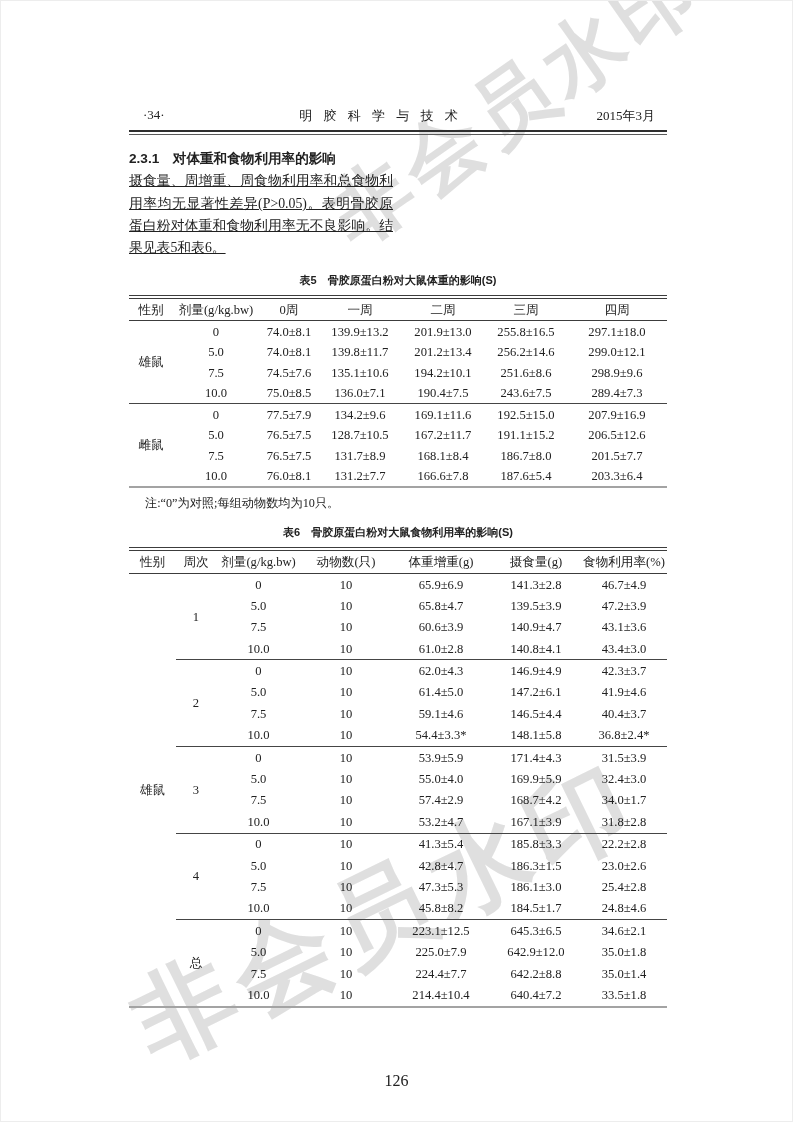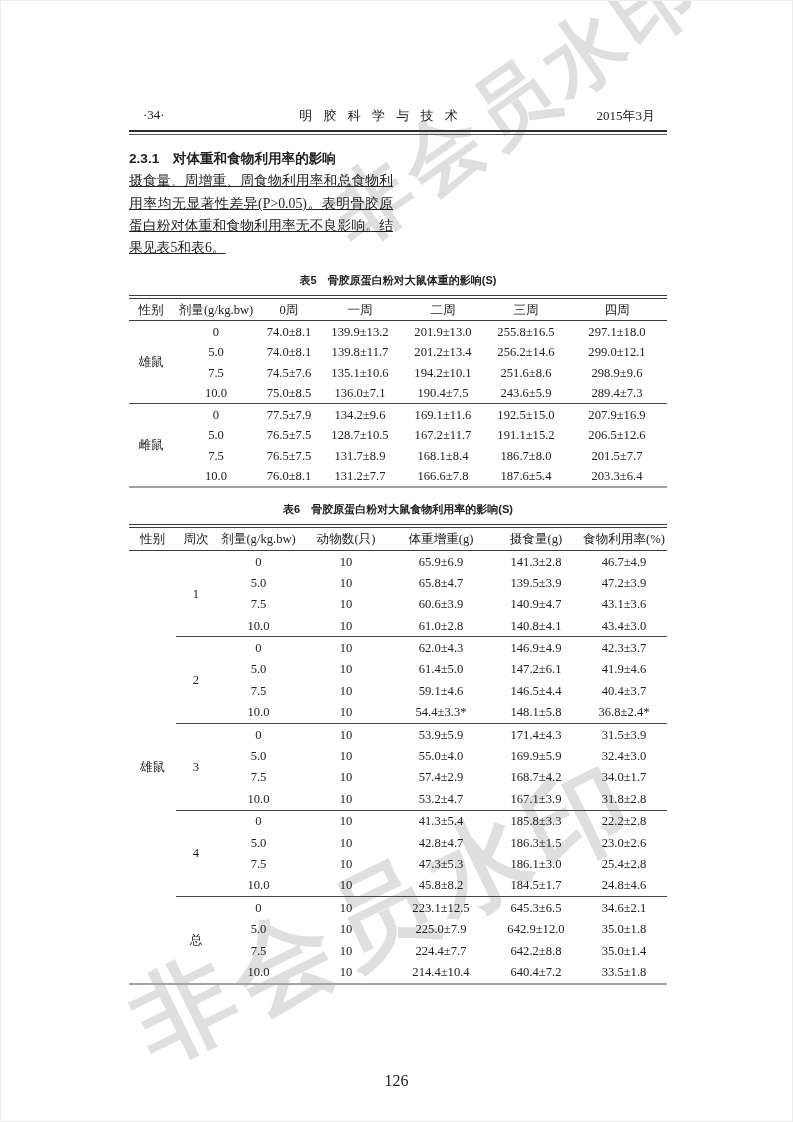--- a/index.html
+++ b/index.html
@@ -111,21 +111,21 @@
             <td>135.1±10.6</td>
             <td>194.2±10.1</td>
             <td>251.6±8.6</td>
             <td>298.9±9.6</td>
           </tr>
           <tr>
             <td>10.0</td>
             <td>75.0±8.5</td>
             <td>136.0±7.1</td>
             <td>190.4±7.5</td>
-            <td>243.6±5.9</td>
+            <td>243.6±7.5</td>
             <td>289.4±7.3</td>
           </tr>
           <tr class="gsep-full">
             <td rowspan="4">雌鼠</td>
             <td>0</td>
             <td>77.5±7.9</td>
             <td>134.2±9.6</td>
             <td>169.1±11.6</td>
             <td>192.5±15.0</td>
             <td>207.9±16.9</td>
@@ -149,20 +149,21 @@
           <tr>
             <td>10.0</td>
             <td>76.0±8.1</td>
             <td>131.2±7.7</td>
             <td>166.6±7.8</td>
             <td>187.6±5.4</td>
             <td>203.3±6.4</td>
           </tr>
         </tbody>
     </table>
+    <div class="note">注:“0”为对照;每组动物数均为10只。</div>
 
     <div class="tbl-title">表6　骨胶原蛋白粉对大鼠食物利用率的影响(S)</div>
     <table id="table6" class="t6wrap">
       <colgroup>
         <col style="width:47px">
           <col style="width:40px">
           <col style="width:85px">
           <col style="width:90px">
         <col style="width:100px">
           <col style="width:90px">

